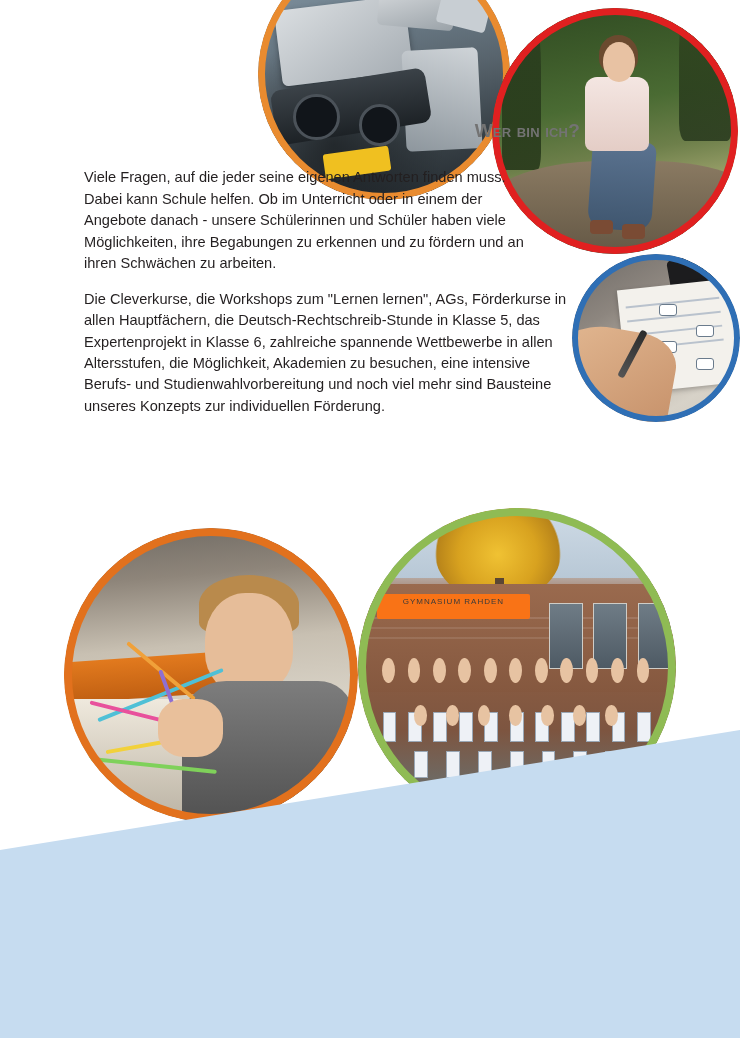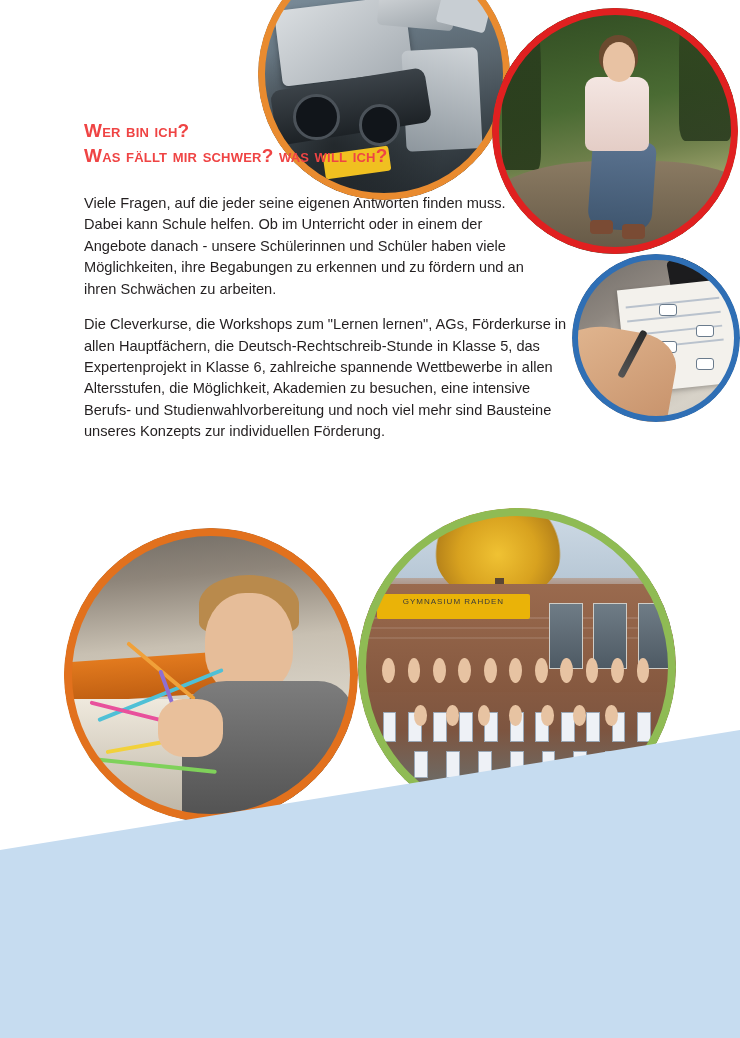--- a/index.html
+++ b/index.html
@@ -59,22 +59,23 @@
     position: absolute;
     left: 84px;
     top: 118px;
     width: 496px;
   }
   .headline {
     font-size: 19px;
     font-weight: bold;
     line-height: 1.34;
     letter-spacing: 0.2px;
-    color: #ef4444;
+    color: #737373;
     margin-bottom: 12px;
+    text-align: right;
   }
   .headline .ln { display: block; }
   
   .sc { font-variant: small-caps; text-transform: lowercase; }
   .sc::first-letter { text-transform: uppercase; }
 
   .para {
     font-size: 14.6px;
     line-height: 1.47;
     color: #231f20;
@@ -209,21 +210,21 @@
   .c-group .ring { border: 8px solid #8fbb54; }
   .c-group .bg {
     position: absolute; inset: 0;
     background: linear-gradient(180deg, #b9c9d6 0%, #c9d4dc 16%, #9a6a4e 30%, #8a5c42 52%, #7d5540 70%, #6e6a64 86%, #5f5c58 100%);
   }
   .c-group .sky { position:absolute; left:0; top:0; width:100%; height:22%; background:linear-gradient(180deg,#cfdbe6,#b8c8d6);}
   .c-group .tree { position:absolute; left:24%; top:-4%; width:40%; height:34%; background:radial-gradient(circle at 50% 55%, #f0c233 0%, #d8a21f 45%, #b8841a 70%, rgba(184,132,26,0) 72%); border-radius:50%;}
   .c-group .trunk { position:absolute; left:43%; top:22%; width:3%; height:18%; background:#5a4634;}
   .c-group .wall { position:absolute; left:0; top:24%; width:100%; height:34%; background:linear-gradient(180deg,#9a6a4e,#85583f);}
   .c-group .wall::before { content:""; position:absolute; left:0; top:30%; width:100%; height:2px; background:rgba(255,255,255,0.12); box-shadow:0 10px 0 rgba(255,255,255,.1), 0 20px 0 rgba(255,255,255,.1);}
-  .c-group .sign { position:absolute; left:6%; top:27%; width:48%; height:8%; background:#eab308; border-radius:2px;}
+  .c-group .sign { position:absolute; left:6%; top:27%; width:48%; height:8%; background:#f97316; border-radius:2px;}
   .c-group .sign span { position:absolute; inset:0; font-size:8px; letter-spacing:1px; color:#3b3b3b; text-align:center; line-height:1.9; font-family:"Liberation Sans", sans-serif;}
   .c-group .win { position:absolute; top:30%; width:10%; height:20%; background:linear-gradient(180deg,#6f7c86,#4e5a64); border:1px solid #cfcdc7;}
   .c-group .w1 { left:60%; } .c-group .w2 { left:74%; } .c-group .w3 { left:88%; }
   .c-group .ground { position:absolute; left:0; top:88%; width:100%; height:12%; background:linear-gradient(180deg,#6a6762,#56534f);}
   .c-group .kid { position:absolute; width:7.2%; height:30%; border-radius:24% 24% 6% 6%;}
   .c-group .kid .h { position:absolute; left:22%; top:-16%; width:56%; height:26%; background:#e7c3a2; border-radius:50%;}
   .c-group .kid .card { position:absolute; left:24%; top:40%; width:52%; height:30%; background:#eef1f6; border:1px solid #9aa7b5;}
   .c-group .row1 .kid { top:52%; }
   .c-group .row2 .kid { top:66%; height:26%; }
 
@@ -280,21 +281,20 @@
       <div class="arm"></div>
       <div class="pen"></div>
     </div>
     <div class="ring"></div>
     <span class="sr">Hand zeichnet eine Mindmap in einen Block</span>
   </div>
 
   <div class="text-block">
     <div class="headline">
       <span class="ln sc">Wer bin ich?</span>
-      <span class="ln sc">Was fällt mir schwer? Was will ich?</span>
     </div>
     <p class="para p1">Viele Fragen, auf die jeder seine eigenen Antworten finden muss. Dabei kann Schule helfen. Ob im Unterricht oder in einem der Angebote danach - unsere Schülerinnen und Schüler haben viele Möglichkeiten, ihre Begabungen zu erkennen und zu fördern und an ihren Schwächen zu arbeiten.</p>
     <p class="para p2">Die Cleverkurse,  die Workshops zum "Lernen lernen", AGs, Förderkurse in allen Hauptfächern, die Deutsch-Rechtschreib-Stunde in Klasse 5, das Expertenprojekt in Klasse 6, zahlreiche spannende Wettbewerbe in allen Altersstufen, die Möglichkeit, Akademien zu besuchen, eine intensive Berufs- und Studienwahlvorbereitung und noch viel mehr sind Bausteine unseres Konzepts zur individuellen Förderung.</p>
   </div>
 
   <div class="circle c-bridge">
     <div class="inner">
       <div class="bg"></div>
       <div class="table"></div>
       <div class="table2"></div>

